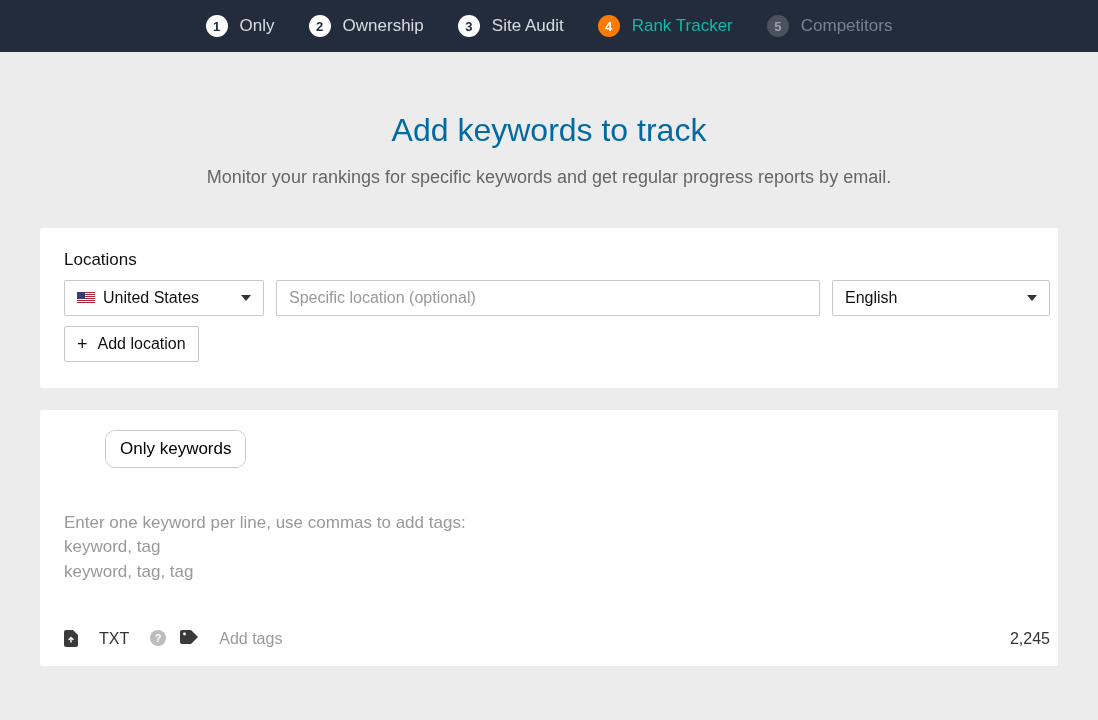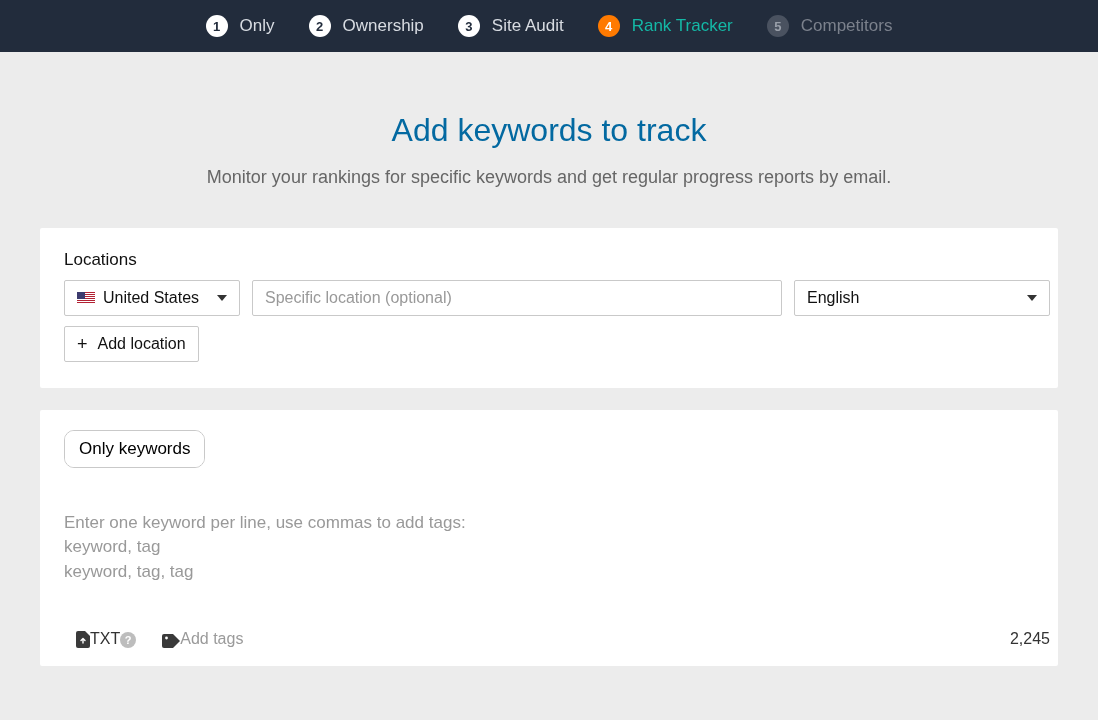--- a/index.html
+++ b/index.html
@@ -14,36 +14,36 @@
 .step.disabled .step-label { color:#7b818c; }
 .main { padding:60px 40px 0 40px; }
 .title { text-align:center; font-size:32px; font-weight:400; color:#0369a1; }
 .subtitle { text-align:center; font-size:18px; color:#666; margin-top:18px; }
 .card { background:#fff; border-radius:2px; margin-top:40px; padding:22px 8px 26px 24px; }
 .card + .card { margin-top:22px; padding-top:20px; padding-bottom:18px; }
 .field-label { font-size:17px; color:#111; margin-bottom:10px; }
 .row { display:flex; gap:12px; }
 .select,.input,.btn { height:36px; border:1px solid #c9c9c9; background:#fff; border-radius:2px; display:flex; align-items:center; padding:0 12px; font-size:16px; color:#111; }
 .select { justify-content:space-between; cursor:pointer; }
-.country-select { width:176px; }
+.country-select { width:200px; }
 .loc-input { flex:1; color:#999; }
-.lang-select { width:256px; }
+.lang-select { width:218px; }
 .caret { width:0; height:0; border-left:5px solid transparent; border-right:5px solid transparent; border-top:6px solid #333; }
 .flag { display:inline-block; width:18px; height:12px; margin-right:8px; background:linear-gradient(180deg,#b22234 0 8%,#fff 8% 16%,#b22234 16% 24%,#fff 24% 32%,#b22234 32% 40%,#fff 40% 48%,#b22234 48% 56%,#fff 56% 64%,#b22234 64% 72%,#fff 72% 80%,#b22234 80% 88%,#fff 88% 100%); position:relative; }
 .flag::before { content:""; position:absolute; top:0; left:0; width:8px; height:7px; background:#3c3b6e; }
 .addloc { margin-top:10px; width:max-content; cursor:pointer; gap:10px; }
 .plus { font-size:18px; font-weight:400; line-height:1; }
-.seg { display:inline-flex; border:1px solid #c9c9c9; border-radius:10px; overflow:hidden; }
+.seg { display:inline-flex; border:1px solid #c9c9c9; border-radius:10px; overflow:hidden;margin-left:41px; }
 .seg-btn { padding:8px 14px; font-size:17px; background:#fff; cursor:pointer; border:none; }
 .seg-btn.active { background:#ffd19b; color:#c55800; }
 .seg-btn + .seg-btn { border-left:1px solid #c9c9c9; }
 .textarea { margin-top:18px; min-height:120px; font-size:17px; color:#999; line-height:1.45; white-space:pre-line; }
 .footer { display:flex; align-items:center; justify-content:space-between; margin-top:24px; }
 .footer-left { display:flex; align-items:center; gap:14px; color:#9a9a9a; font-size:16px; }
-.footer-left .grp { display:flex; align-items:flex-end; gap:0; cursor:pointer;margin-left:12px; }
+.footer-left .grp { display:flex; align-items:flex-start; gap:21px; cursor:pointer; }
 .txt-label { color:#333; font-weight:500; }
 .count { color:#333; font-size:16px; }
 .icon { display:inline-flex; }
 .help-circle { width:16px; height:16px; border-radius:50%; background:#bdbdbd; color:#fff; font-size:11px; font-weight:700; display:flex; align-items:center; justify-content:center; }
 </style>
 </head>
 <body>
 
 <div class="stepper">
   <div class="step">

